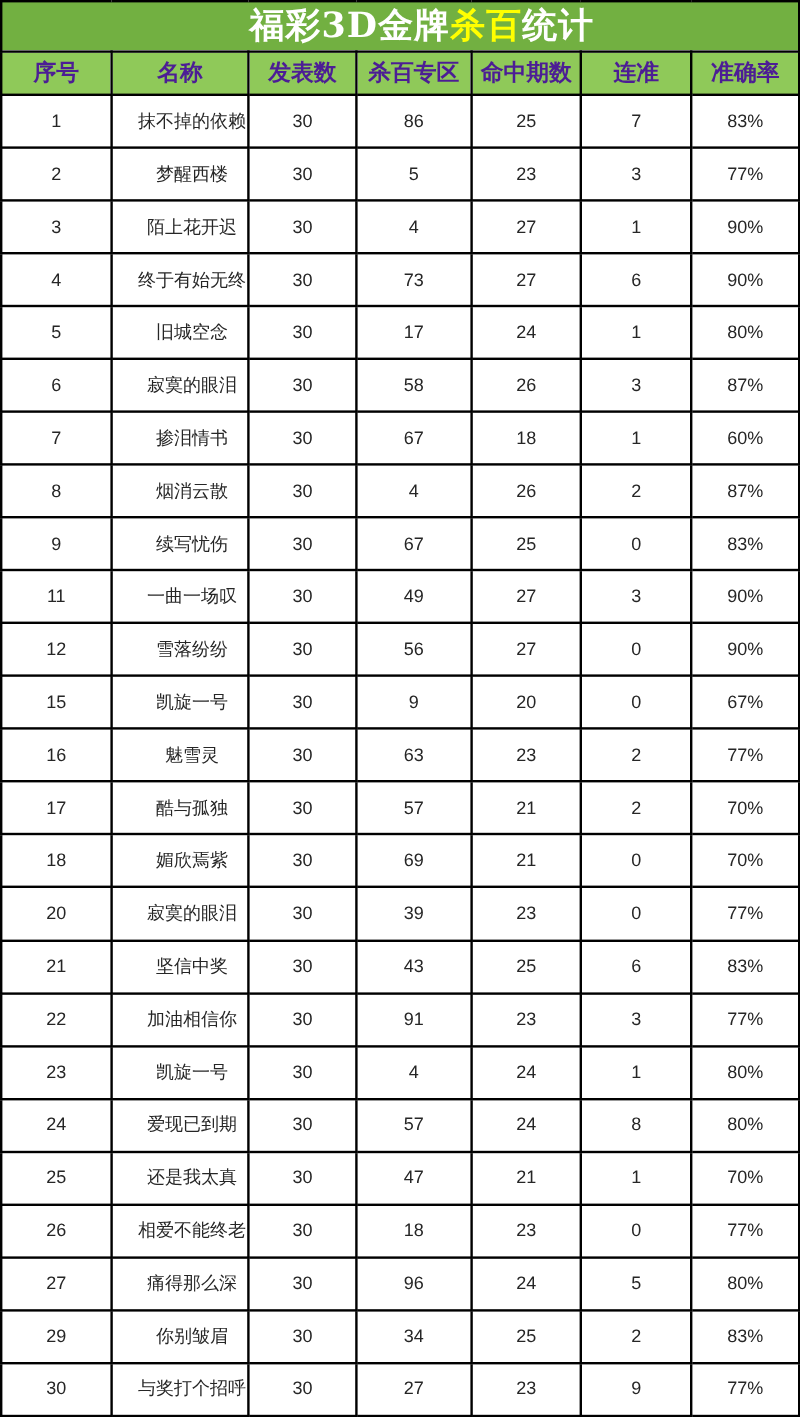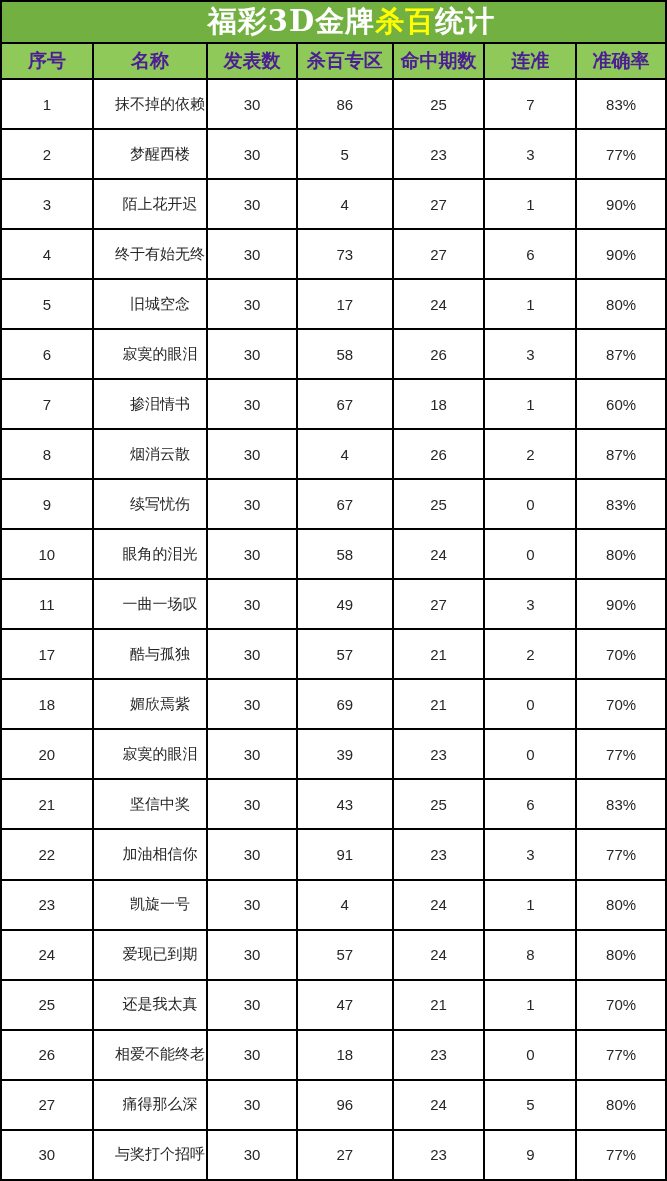--- a/index.html
+++ b/index.html
@@ -162,38 +162,56 @@
       <tr>
         <td>9</td>
         <td class="name-cell">续写忧伤</td>
         <td>30</td>
         <td>67</td>
         <td>25</td>
         <td>0</td>
         <td>83%</td>
       </tr>
       <tr>
-        <td>10</td>
-        <td class="name-cell">眼角的泪光</td>
-        <td>30</td>
-        <td>58</td>
-        <td>24</td>
-        <td>0</td>
-        <td>80%</td>
-      </tr>
-      <tr>
         <td>11</td>
         <td class="name-cell">一曲一场叹</td>
         <td>30</td>
         <td>49</td>
         <td>27</td>
         <td>3</td>
         <td>90%</td>
       </tr>
       <tr>
+        <td>12</td>
+        <td class="name-cell">雪落纷纷</td>
+        <td>30</td>
+        <td>56</td>
+        <td>27</td>
+        <td>0</td>
+        <td>90%</td>
+      </tr>
+      <tr>
+        <td>15</td>
+        <td class="name-cell">凯旋一号</td>
+        <td>30</td>
+        <td>9</td>
+        <td>20</td>
+        <td>0</td>
+        <td>67%</td>
+      </tr>
+      <tr>
+        <td>16</td>
+        <td class="name-cell">魅雪灵</td>
+        <td>30</td>
+        <td>63</td>
+        <td>23</td>
+        <td>2</td>
+        <td>77%</td>
+      </tr>
+      <tr>
         <td>17</td>
         <td class="name-cell">酷与孤独</td>
         <td>30</td>
         <td>57</td>
         <td>21</td>
         <td>2</td>
         <td>70%</td>
       </tr>
       <tr>
         <td>18</td>
@@ -268,20 +286,29 @@
         <td>77%</td>
       </tr>
       <tr>
         <td>27</td>
         <td class="name-cell">痛得那么深</td>
         <td>30</td>
         <td>96</td>
         <td>24</td>
         <td>5</td>
         <td>80%</td>
+      </tr>
+      <tr>
+        <td>29</td>
+        <td class="name-cell">你别皱眉</td>
+        <td>30</td>
+        <td>34</td>
+        <td>25</td>
+        <td>2</td>
+        <td>83%</td>
       </tr>
       <tr>
         <td>30</td>
         <td class="name-cell">与奖打个招呼</td>
         <td>30</td>
         <td>27</td>
         <td>23</td>
         <td>9</td>
         <td>77%</td>
       </tr>

